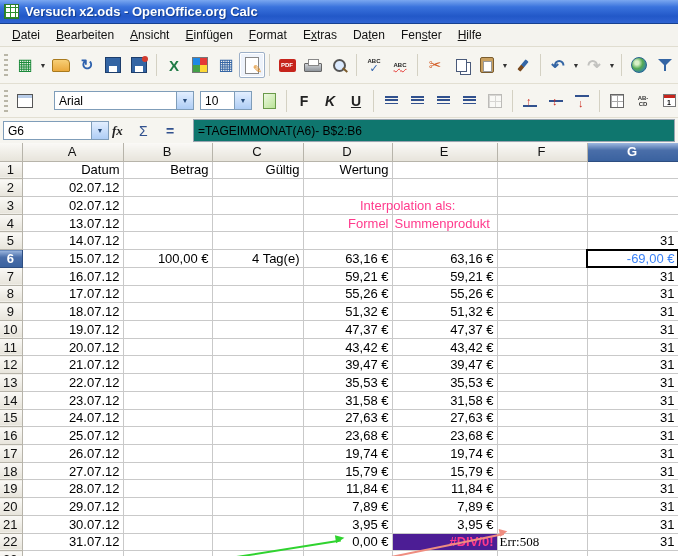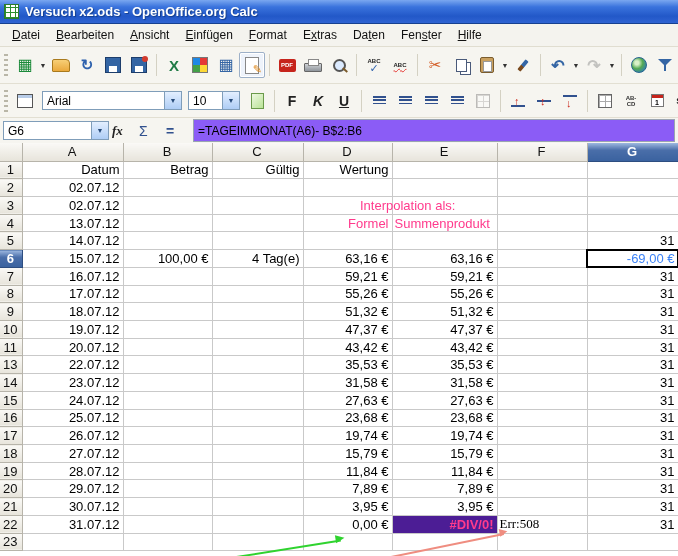--- a/index.html
+++ b/index.html
@@ -82,21 +82,21 @@
   .i-cur{font-size:9px;font-weight:bold;color:#222}
   
   .combo{background:#fff;border:1px solid #7f9db9;display:flex;align-items:stretch;height:19px;box-sizing:border-box;flex:0 0 auto}
   .combo .txt{flex:1;font-size:12px;padding:2px 4px;overflow:hidden;white-space:nowrap}
   .combo .btn{width:16px;background:linear-gradient(#e3efff,#aecdf5);border-left:1px solid #7f9db9;
     color:#274b7a;font-size:7px;display:flex;align-items:center;justify-content:center}
   
   .fbar{height:25px;background:#f6f5f0;border-bottom:1px solid #cfccbe;display:flex;align-items:center;padding:0 3px;gap:3px}
   .fbtn{width:24px;height:20px;display:flex;align-items:center;justify-content:flex-start;font-size:14px;color:#31518e;flex:0 0 auto}
   .fx{font-family:"Liberation Serif",serif;font-style:italic;font-weight:bold;color:#222;font-size:13px}
-  .finput{flex:1;height:19px;background:#8b5cf6;border:1px solid #9aa5b1;font-size:12px;padding:1px 4px;
+  .finput{flex:1;height:19px;background:#0f766e;border:1px solid #9aa5b1;font-size:12px;padding:1px 4px;
     display:flex;align-items:center;white-space:nowrap;overflow:hidden}
   
   .sheetwrap{position:absolute;left:0;top:143px;width:678px;bottom:0;overflow:hidden;background:#fff}
   table.sheet{border-collapse:collapse;table-layout:fixed;width:678px}
   .sheet th,.sheet td{box-sizing:border-box;overflow:hidden;padding:0 3px 0 2px;font-size:13px;font-weight:normal}
   .sheet td{border-right:1px solid #c9c9c9;border-bottom:1px solid #c9c9c9;text-align:right;white-space:nowrap;color:#000}
   .sheet tr{height:17.72px}
   tr.hdr{height:18px}
   .colh,.rowh,.corner{background:linear-gradient(#faf9f6,#e7e4db);border-right:1px solid #b7b4aa;border-bottom:1px solid #b7b4aa;
     font-size:11px;text-align:center;color:#111}
@@ -224,21 +224,21 @@
       <span class="i-filter"></span>
     </span>
 
 </div>
 
 <div class="tb tb2">
   <span class="grip"></span>
   <span class="tbtn">
       <span class="i-styles"></span>
     </span>
-  <span class="combo" style="width:140px;margin-left:4px">
+  <span class="combo" style="width:140px;margin-left:16px">
     <span class="txt">Arial</span>
     <span class="btn">▼</span>
   </span>
   <span class="combo" style="width:52px;margin-left:6px">
     <span class="txt">10</span>
     <span class="btn">▼</span>
   </span>
   <span class="tbtn" style="margin-left:4px">
       <span class="i-docgreen"></span>
     </span>
@@ -449,20 +449,30 @@
           <th class="rowh">11</th>
           <td class="">20.07.12</td>
           <td class=""></td>
           <td class=""></td>
           <td class="">43,42 €</td>
           <td class="">43,42 €</td>
           <td class="left"></td>
           <td class="">31</td>
         </tr>
         <tr>
+          <th class="rowh">12</th>
+          <td class="">21.07.12</td>
+          <td class=""></td>
+          <td class=""></td>
+          <td class="">39,47 €</td>
+          <td class="">39,47 €</td>
+          <td class="left"></td>
+          <td class="">31</td>
+        </tr>
+        <tr>
           <th class="rowh">13</th>
           <td class="">22.07.12</td>
           <td class=""></td>
           <td class=""></td>
           <td class="">35,53 €</td>
           <td class="">35,53 €</td>
           <td class="left"></td>
           <td class="">31</td>
         </tr>
         <tr>

